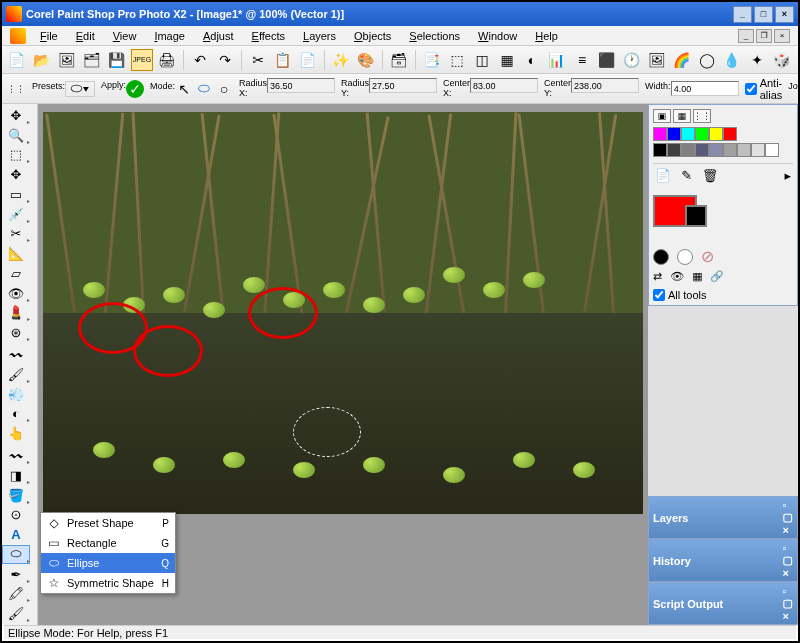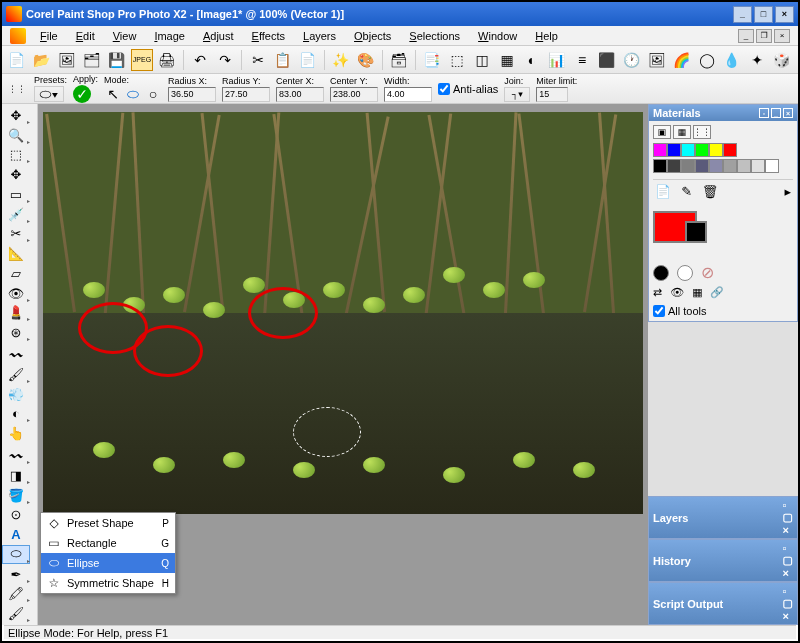--- a/index.html
+++ b/index.html
@@ -12,23 +12,23 @@
 .menubar { background: #f2f2f2; height: 20px; display: flex; align-items: center; padding: 0 8px; gap: 2px; border-bottom: 1px solid #ccc; }
 .menubar .sys-icon2 { width: 16px; height: 16px; margin-right: 4px; background: linear-gradient(45deg,#ff5500,#ffdd00); border-radius: 2px; }
 .menubar .menu-item { padding: 2px 8px; text-decoration: underline; text-decoration-color: transparent; }
 .menubar .menu-item::first-letter { text-decoration: underline; }
 .menubar .mdi-btns { margin-left: auto; display: flex; gap: 2px; }
 .menubar .mdi-btn { width: 16px; height: 14px; background: #e0e0e0; border: 1px solid #999; display: flex; align-items: center; justify-content: center; font-size: 8px; }
 .toolbar1 { background: linear-gradient(#f8f8f8,#e8e8e8); height: 28px; display: flex; align-items: center; padding: 0 4px; gap: 3px; border-bottom: 1px solid #ccc; }
 .tb-btn { width: 22px; height: 22px; display: flex; align-items: center; justify-content: center; border: 1px solid transparent; font-size: 14px; }
 .tb-sep { width: 1px; height: 20px; background: #ccc; margin: 0 2px; }
 .toolbar2 { background: linear-gradient(#f8f8f8,#e8e8e8); height: 30px; display: flex; align-items: center; padding: 0 4px; gap: 6px; border-bottom: 1px solid #ccc; }
-.opt-group { display: flex; flex-direction: column; font-size: 9px; align-items: flex-start; }
+.opt-group { display: flex; flex-direction: row; font-size: 9px; align-items: flex-start; }
 .opt-group label { font-size: 9px; margin-bottom: 1px; }
-.opt-input { width: 48px; height: 15px; border: 1px inset #ccc; background: #f0f0f0; font-size: 9px; padding: 0 2px; }
+.opt-input { width: 68px; height: 15px; border: 1px inset #ccc; background: #f0f0f0; font-size: 9px; padding: 0 2px; }
 .opt-input.active { background: #fff; }
 .chk-row { display: flex; align-items: center; gap: 3px; font-size: 10px; }
 .chk-row input { width: 12px; height: 12px; }
 .main-area { display: flex; height: calc(100% - 24px - 20px - 28px - 30px - 16px); }
 .toolbox { width: 36px; background: #f0f0f0; border-right: 1px solid #ccc; display: flex; flex-direction: column; gap: 1px; padding: 2px 0; }
 .tool-btn { width: 28px; height: 22px; display: flex; align-items: center; justify-content: center; border: 1px solid transparent; font-size: 13px; position: relative; }
 .tool-btn.active { background: #d0e4ff; border: 1px solid #5a9ee0; }
 .tool-btn .dd { position: absolute; right: -1px; bottom: -1px; font-size: 6px; color: #666; }
 .canvas-area { flex: 1; background: #9a9a9a; display: flex; justify-content: center; align-items: flex-start; padding-top: 8px; overflow: hidden; position: relative; }
 .canvas { width: 600px; height: 402px; background: #4a5a2a; position: relative; overflow: hidden; }
@@ -263,28 +263,20 @@
       <div class="ellipse-red" style="left:35px;top:190px;width:70px;height:52px;"></div>
       <div class="ellipse-red" style="left:90px;top:213px;width:70px;height:52px;"></div>
       <div class="ellipse-red" style="left:205px;top:175px;width:70px;height:52px;"></div>
 
       <div class="ellipse-dash" style="left:250px;top:295px;width:68px;height:50px;"></div>
     </div>
   </div>
 
   <div class="right-panels">
     <div class="panel">
-      <div class="panel-title">
-        <span>Materials</span>
-        <div class="pt-btns">
-            <div class="pt-btn">▫</div>
-            <div class="pt-btn">_</div>
-            <div class="pt-btn">×</div>
-          </div>
-      </div>
       <div class="panel-body">
         <div class="tab-strip">
           <div class="tab">▣</div>
           <div class="tab">▦</div>
           <div class="tab">⋮⋮</div>
         </div>
         <div id="swatch-top" class="swatch-row">
             <div class="swatch" style="background: rgb(255, 0, 255);"></div>
             <div class="swatch" style="background: rgb(0, 0, 255);"></div>
             <div class="swatch" style="background: rgb(0, 255, 255);"></div>

